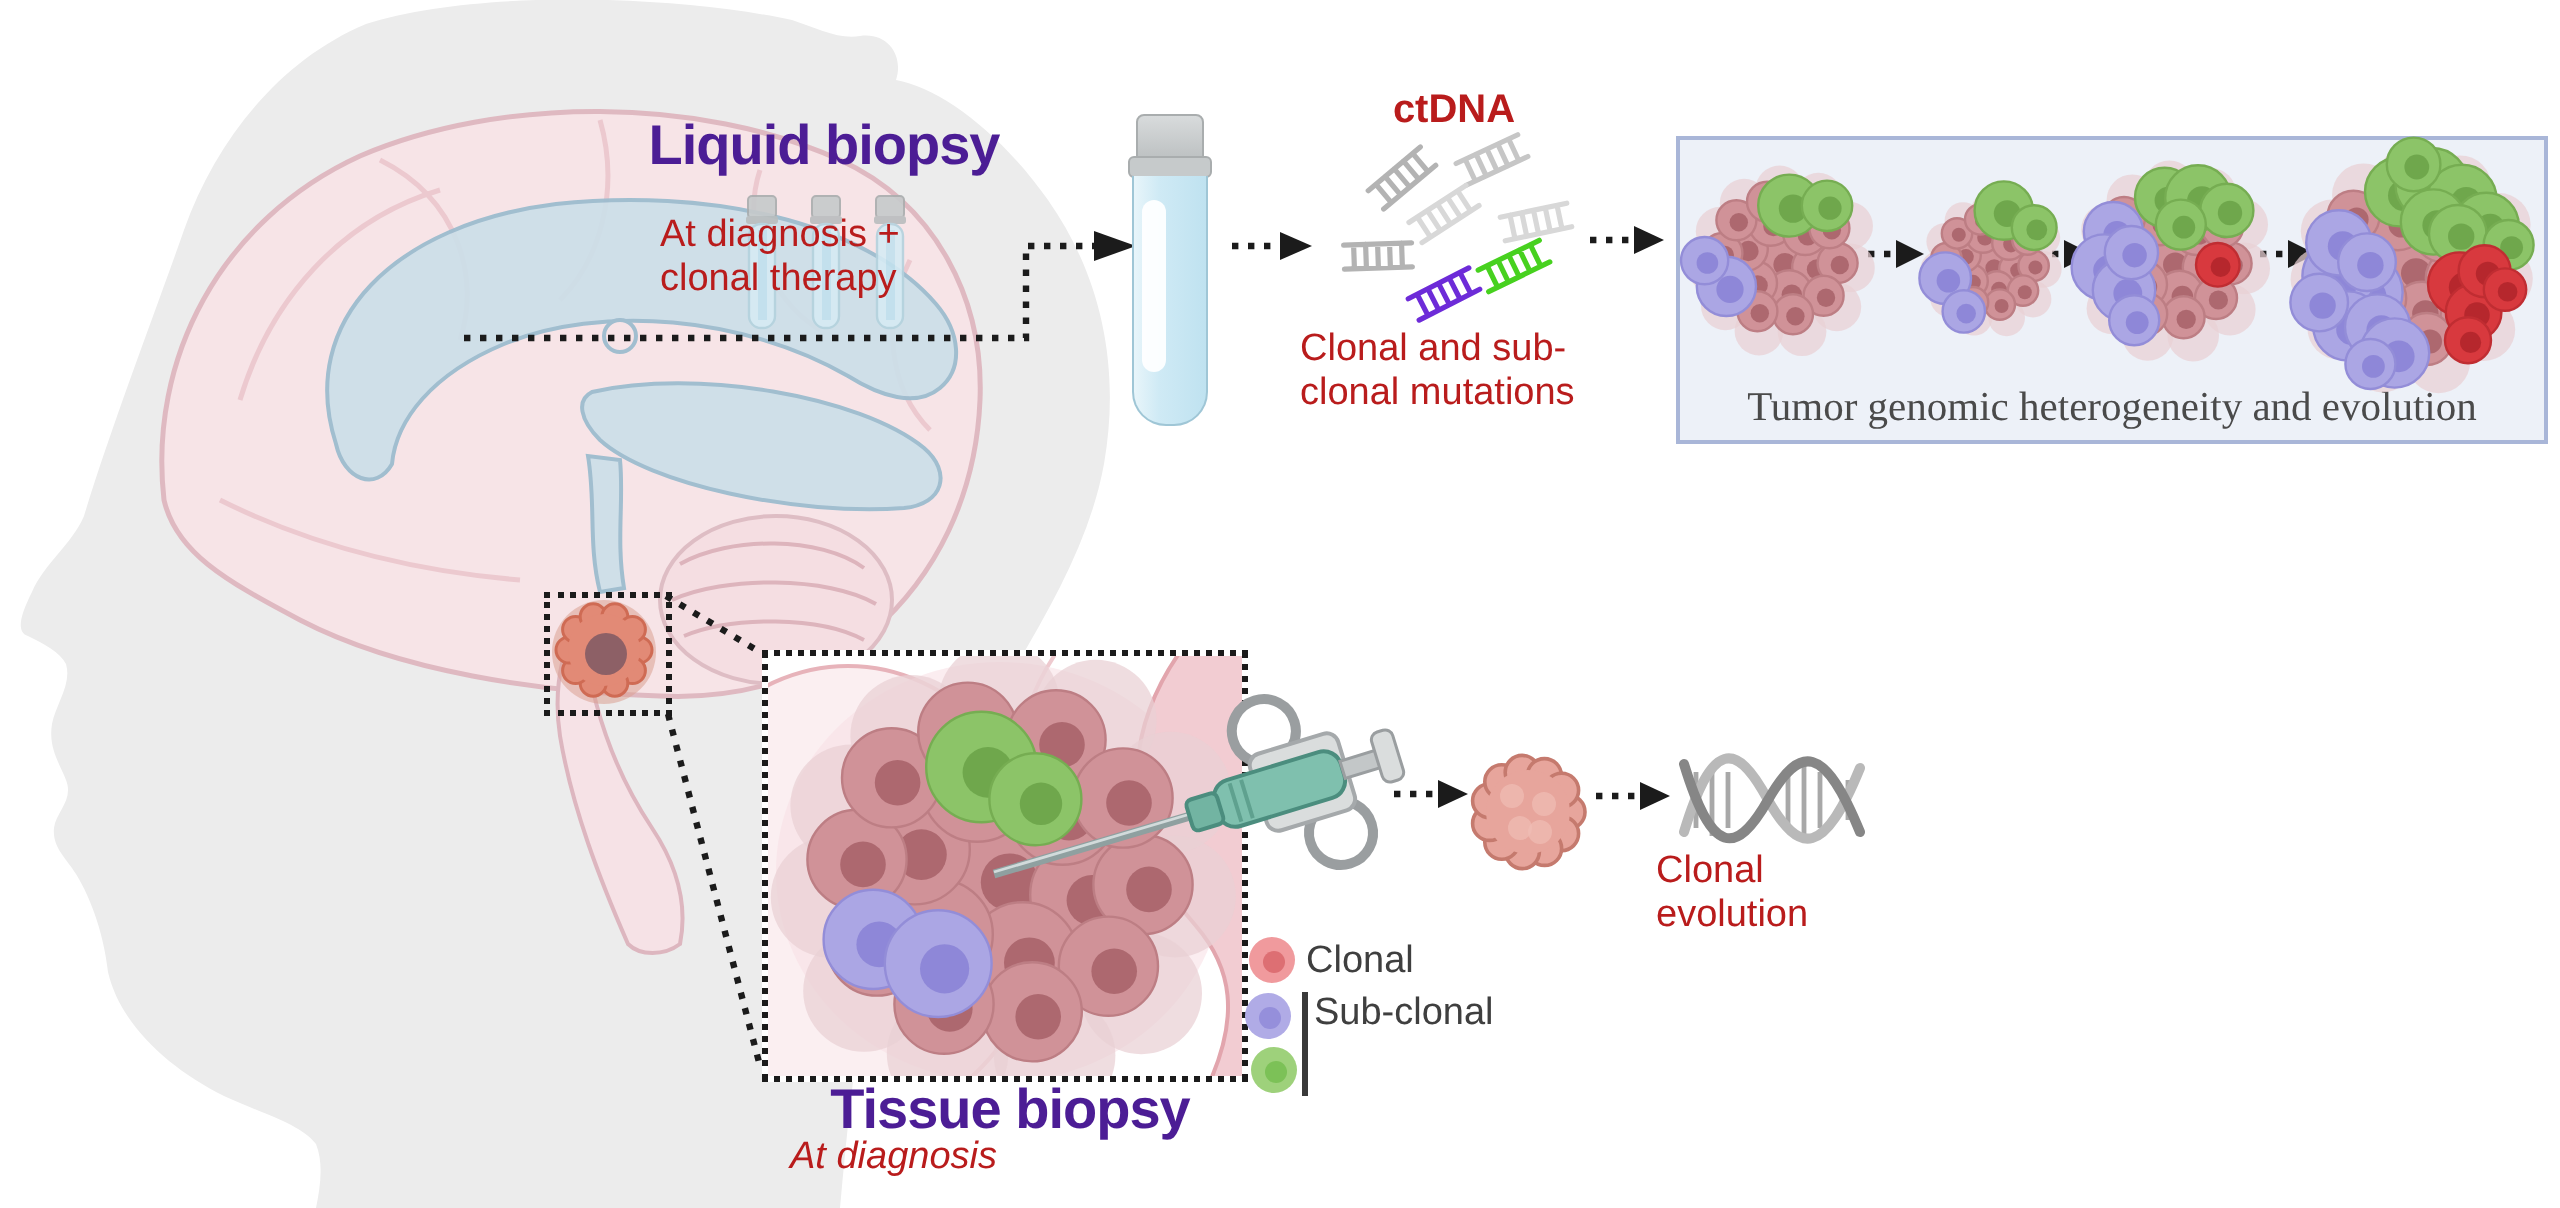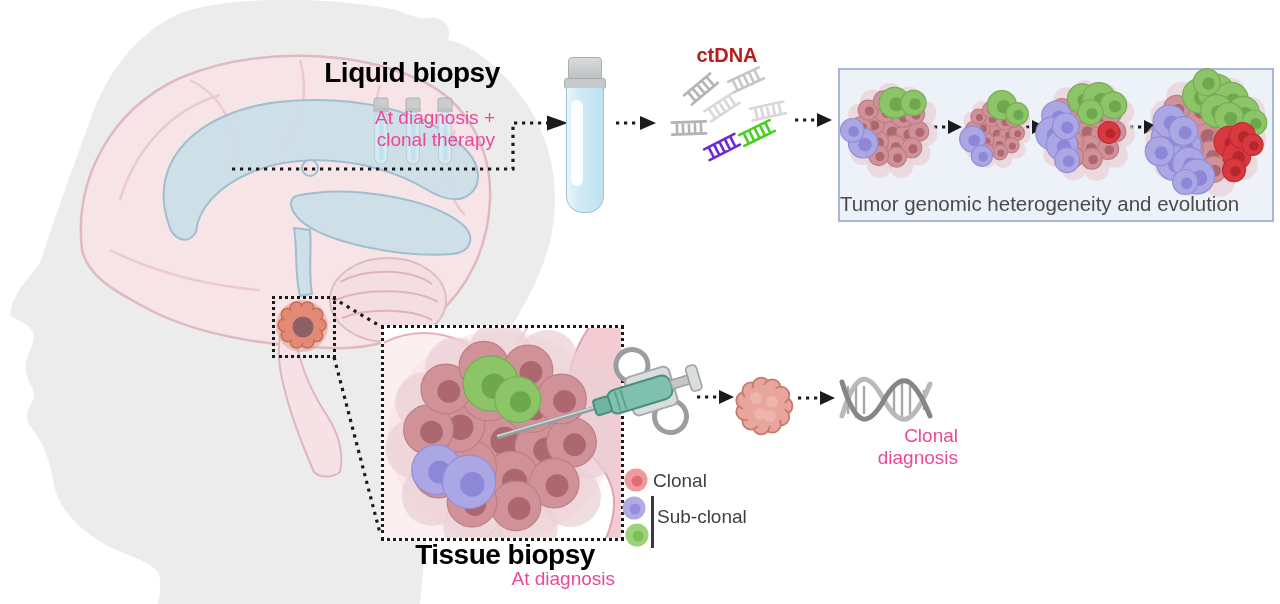--- a/index.html
+++ b/index.html
@@ -1,27 +1,27 @@
 <!DOCTYPE html>
 <html><head>
 <meta charset="utf-8">
 <style>
   html,body{margin:0;padding:0;background:#fff;}
   #canvas{position:relative;width:1280px;height:604px;background:#fff;overflow:hidden;
           font-family:"Liberation Sans",sans-serif;}
   .abs{position:absolute;}
   svg{display:block;}
   .lay{position:absolute;left:0;top:0;pointer-events:none;}
-  .title-blue{font-weight:700;color:#000000;text-align:center;letter-spacing:-0.5px;}
-  .gray-text{color:#ec4899;text-align:right;line-height:1.15;}
+  .title-blue{font-weight:700;color:#4c1d95;text-align:center;letter-spacing:-0.5px;}
+  .gray-text{color:#b91c1c;text-align:left;line-height:1.15;}
   .dotbox{border:3px dotted #1b1b1b;}
   .dotl{fill:none;stroke:#1b1b1b;stroke-width:3.2;stroke-dasharray:3.2 4.8;}
   .tri{fill:#1b1b1b;stroke:none;}
-  .caption-box{position:absolute;left:0;right:0;bottom:4px;text-align:left;
-               color:#4a4a4a;font-size:20.5px;}
+  .caption-box{position:absolute;left:0;right:0;bottom:4px;text-align:center;
+               color:#4a4a4a;font-size:20.5px;font-family:Liberation Serif, serif;}
   .legend-label{position:absolute;color:#3f3f3f;font-size:19px;}
 </style>
 </head>
 <body>
 
 <div id="canvas">
 
   <svg class="lay" width="1280" height="604">
 
     <path fill="#ececec" d="
@@ -550,41 +550,45 @@
 
   <div class="abs title-blue" style="left:312px;top:57px;width:200px;font-size:28px;">Liquid biopsy</div>
 
   <div class="abs gray-text" style="left:330px;top:107px;width:165px;font-size:19px;">
     <span style="display:block">At diagnosis +</span>
     <span style="display:block">clonal therapy</span>
   </div>
 
   <div class="abs" style="left:662px;top:44px;width:130px;text-align:center;font-size:20px;font-weight:700;color:#b91c1c;">ctDNA</div>
 
+  <div class="abs gray-text" style="left:650px;top:164px;width:170px;font-size:19px;">
+    <span style="display:block">Clonal and sub-</span>
+    <span style="display:block">clonal mutations</span>
+  </div>
 
   <div class="abs title-blue" style="left:395px;top:539px;width:220px;font-size:28px;text-align:center;">Tissue biopsy</div>
 
-  <div class="abs gray-text" style="left:395px;top:568px;width:220px;font-size:19px;">At diagnosis</div>
+  <div class="abs gray-text" style="left:395px;top:568px;width:220px;font-size:19px;font-style:italic;">At diagnosis</div>
 
   <div class="abs gray-text" style="left:828px;top:425px;width:130px;font-size:19px;">
     <span style="display:block">Clonal</span>
-    <span style="display:block">diagnosis</span>
+    <span style="display:block">evolution</span>
   </div>
 
   <div class="abs" style="left:618px;top:460px;width:170px;height:95px;">
     <svg class="abs" style="left:4px;top:6px;" width="28" height="28">
       <circle cx="14" cy="14" r="11.5" fill="#f09a9d"></circle>
         <circle cx="15" cy="15" r="5.5" fill="#dd6f73"></circle>
     </svg>
     <div class="legend-label" style="left:35px;top:10px;">Clonal</div>
     <svg class="abs" style="left:2px;top:34px;" width="28" height="28">
       <circle cx="14" cy="14" r="11.5" fill="#b0abe6"></circle>
         <circle cx="15" cy="15" r="5.5" fill="#958fdb"></circle>
     </svg>
     <svg class="abs" style="left:5px;top:61px;" width="28" height="28">
       <circle cx="14" cy="14" r="11.5" fill="#9ed17b"></circle>
         <circle cx="15" cy="15" r="5.5" fill="#7cc157"></circle>
     </svg>
     <div class="abs" style="left:33px;top:36px;width:2.5px;height:52px;background:#3a3a3a;"></div>
-    <div class="legend-label" style="left:39px;top:46px;">Sub-clonal</div>
+    <div class="legend-label" style="left:39px;top:36px;">Sub-clonal</div>
   </div>
 
 </div>
 
 </body></html>

